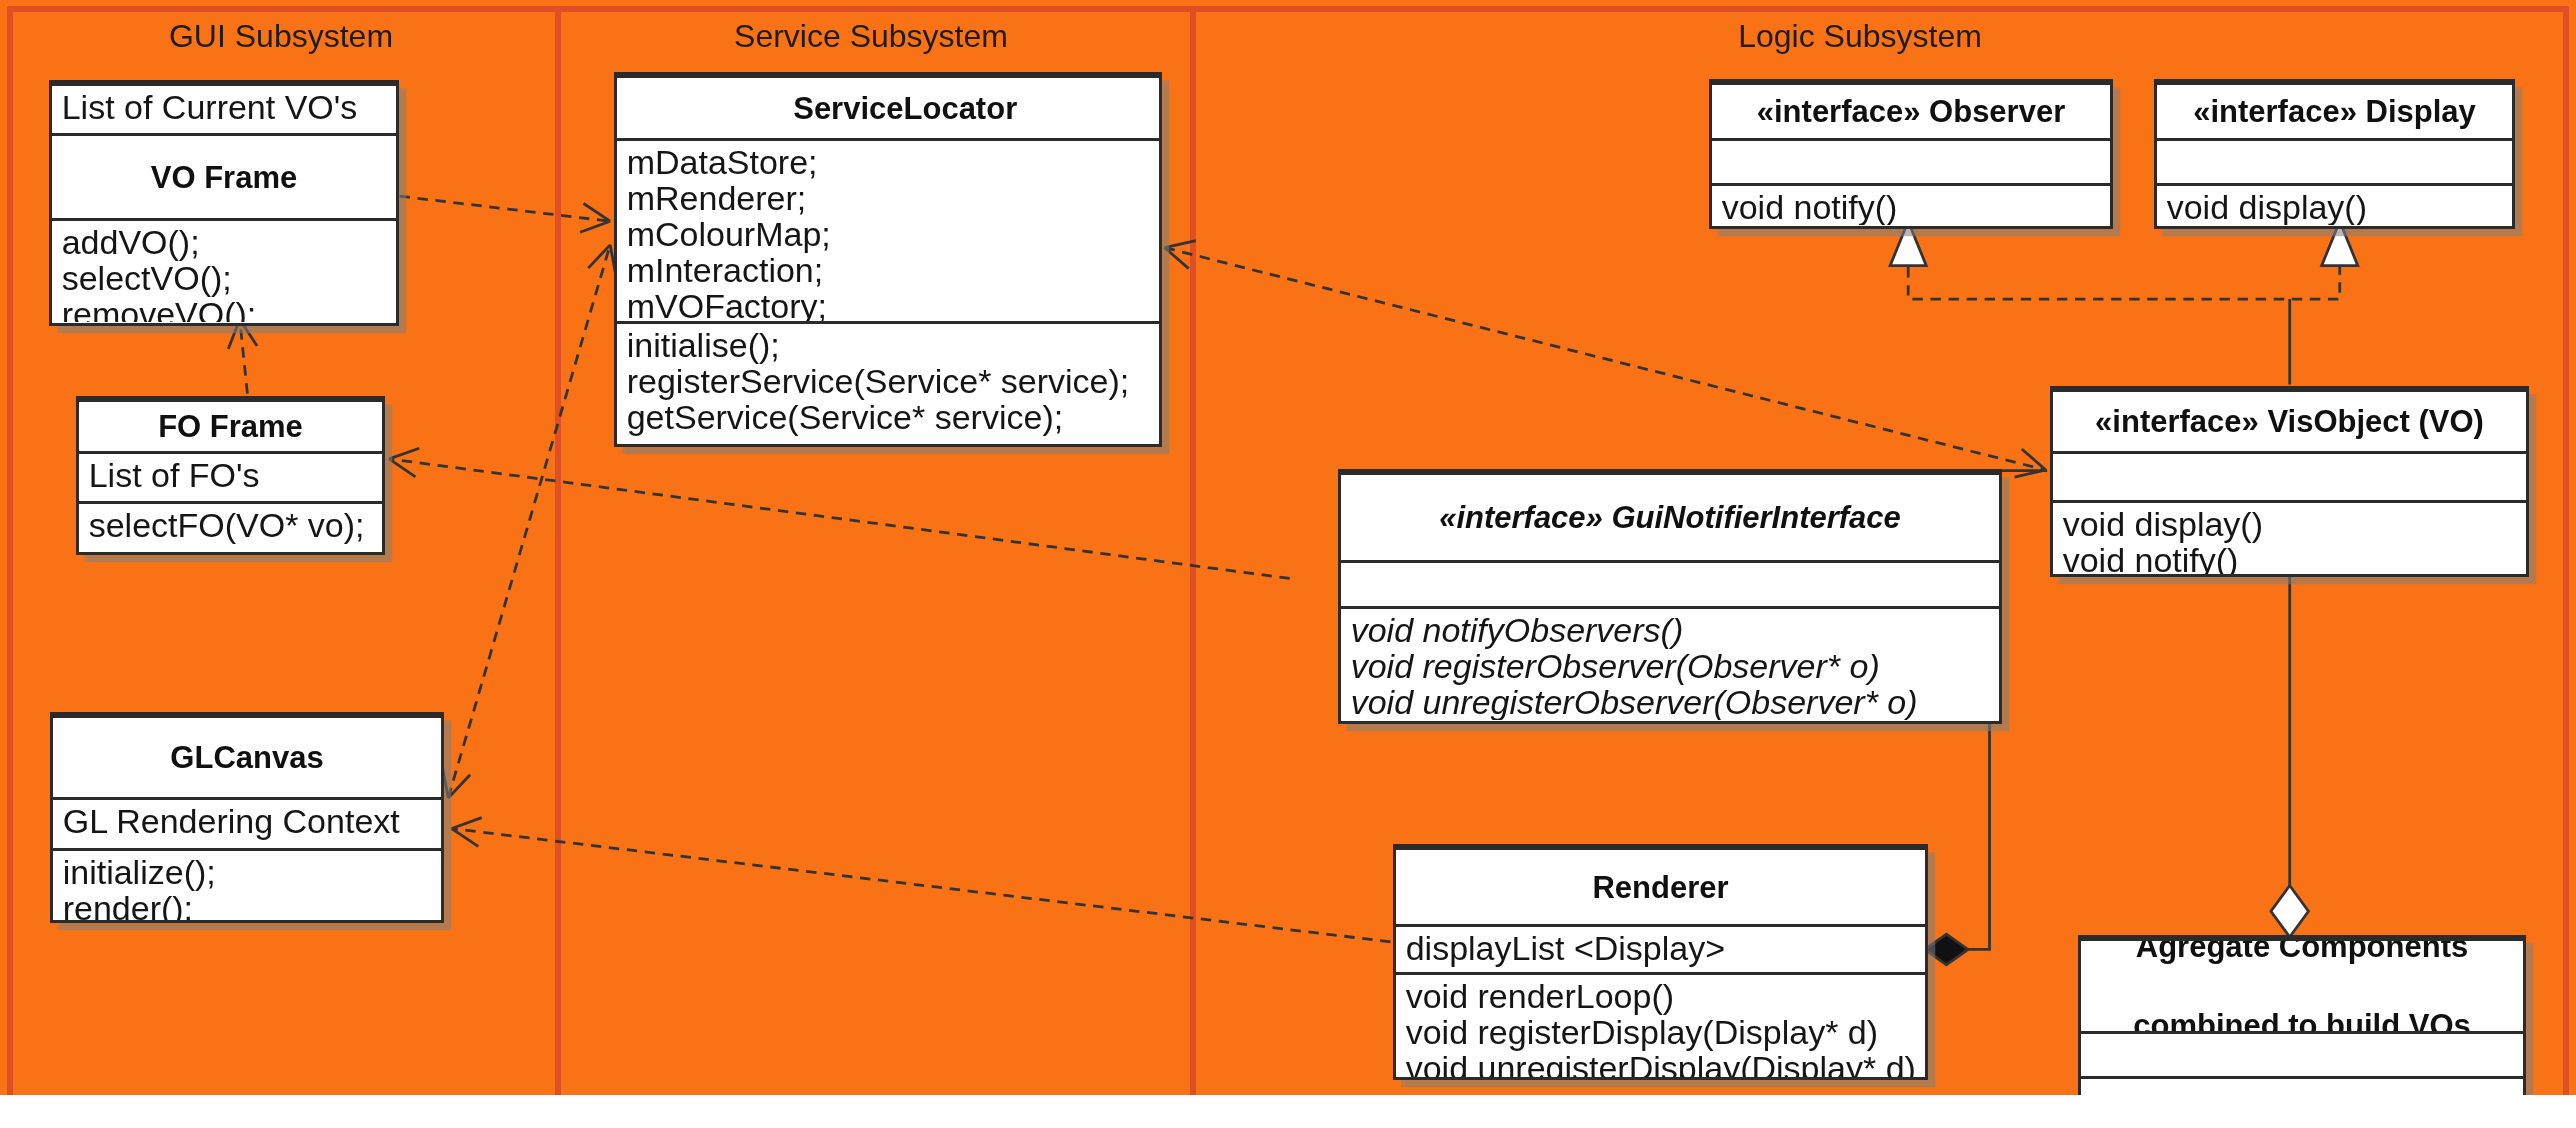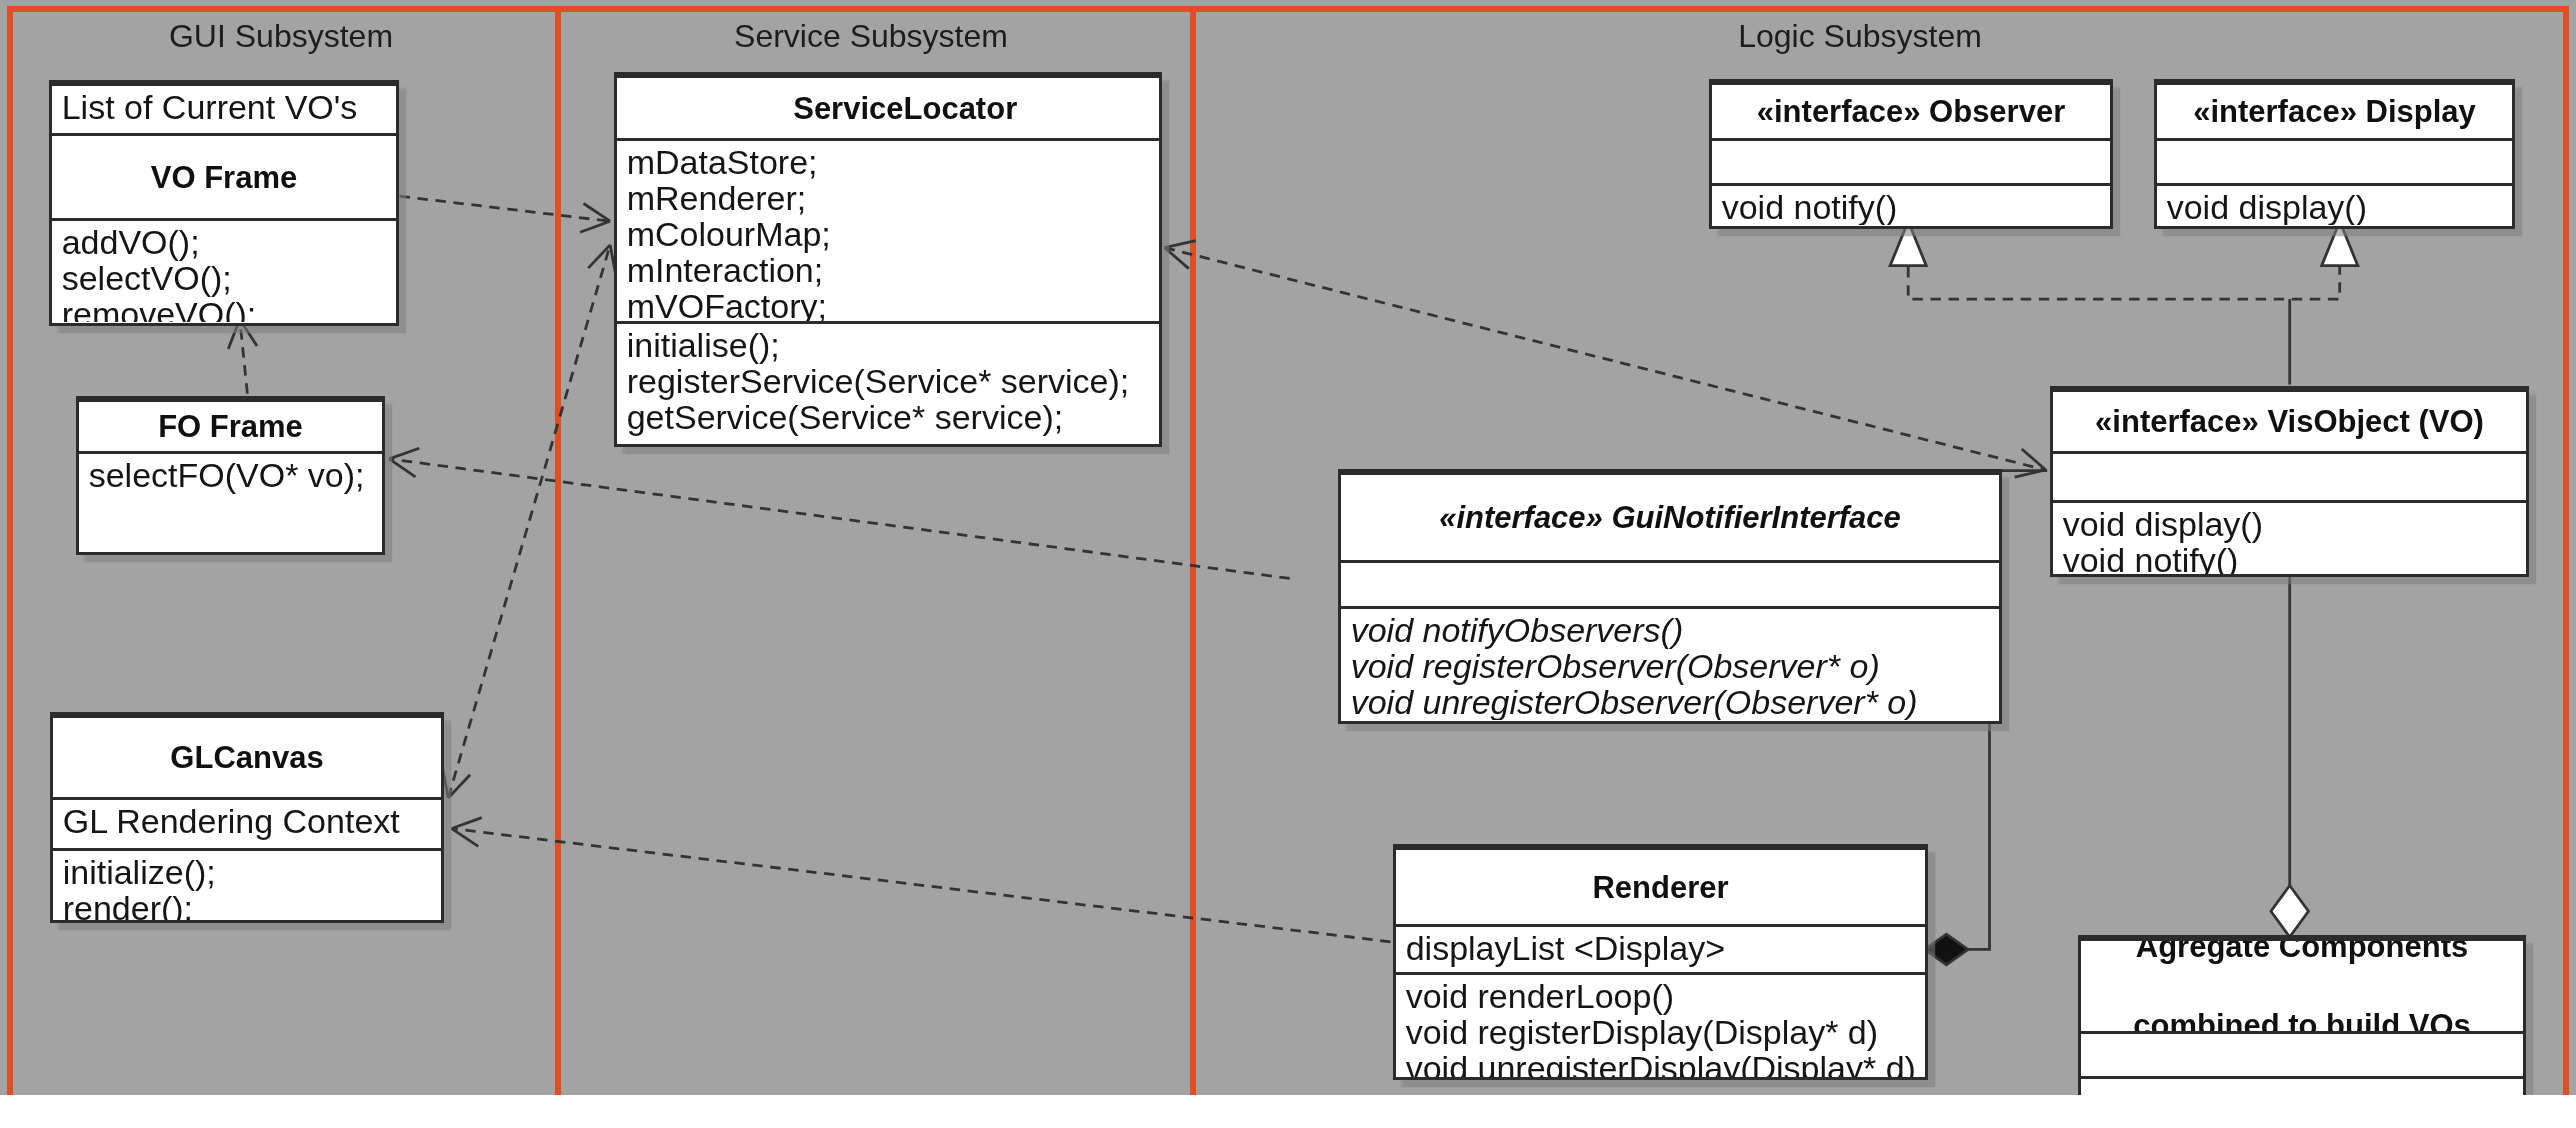--- a/index.html
+++ b/index.html
@@ -1,17 +1,17 @@
 <!DOCTYPE html>
 <html style="font-size:11px"><head>
 <meta charset="utf-8">
 <style>
   html,body{margin:0;padding:0;background:#ffffff;}
   body{font-family:"Liberation Sans", sans-serif; width:2576px; height:1129px; position:relative;}
-  #diagram{position:absolute; left:0; top:0; width:2576px; height:1095px; background:#a3a3a3; overflow:hidden;}
+  #diagram{position:absolute; left:0; top:0; width:2576px; height:1095px; background:#f97316; overflow:hidden;}
   .panel{position:absolute; border:6.3px solid #df4f26; box-sizing:border-box; background:transparent;}
   .panel-label{position:absolute; transform:translateX(-50%); font-size:32px; color:#1d1d1d; white-space:nowrap;}
   #edge-layer{position:absolute; left:0; top:0; width:2576px; height:1129px;}
   .class-box{position:absolute; background:#ffffff; border:3.5px solid #2b2b2b; border-top-width:6.3px;
              box-sizing:border-box; box-shadow:7.6px 7.6px 1.4px rgba(125,125,125,.55);}
   .comp{box-sizing:border-box; border-top:3.5px solid #2b2b2b; padding:2.8px 9.7px 0 9.7px; overflow:hidden;}
   .comp:first-child{border-top:none;}
   .comp.title-comp{display:flex; align-items:center; justify-content:center; text-align:center;
                    font-weight:bold; font-size:31px; color:#101010; flex-direction:column; padding:0 5.6px;}
   .member-line{font-size:34px; line-height:36px; color:#151515; white-space:nowrap;}
@@ -73,20 +73,23 @@
         </div>
         <div class="comp" style="height: 104px;">
           <div class="member-line">addVO();</div>
           <div class="member-line">selectVO();</div>
           <div class="member-line">removeVO();</div>
         </div>
       </div>
       <div class="class-box" style="left: 76px; top: 396px; width: 309px; height: 159px;">
         <div class="comp title-comp" style="height: 49px;">
           <div class="title-line">FO Frame</div>
+        </div>
+        <div class="comp" style="height: 50px;">
+          <div class="member-line">List of FO's</div>
         </div>
         <div class="comp" style="height: 51px;">
           <div class="member-line">selectFO(VO* vo);</div>
         </div>
       </div>
       <div class="class-box" style="left: 50px; top: 712px; width: 394px; height: 211px;">
         <div class="comp title-comp" style="height: 79px;">
           <div class="title-line">GLCanvas</div>
         </div>
         <div class="comp" style="height: 51px;">

